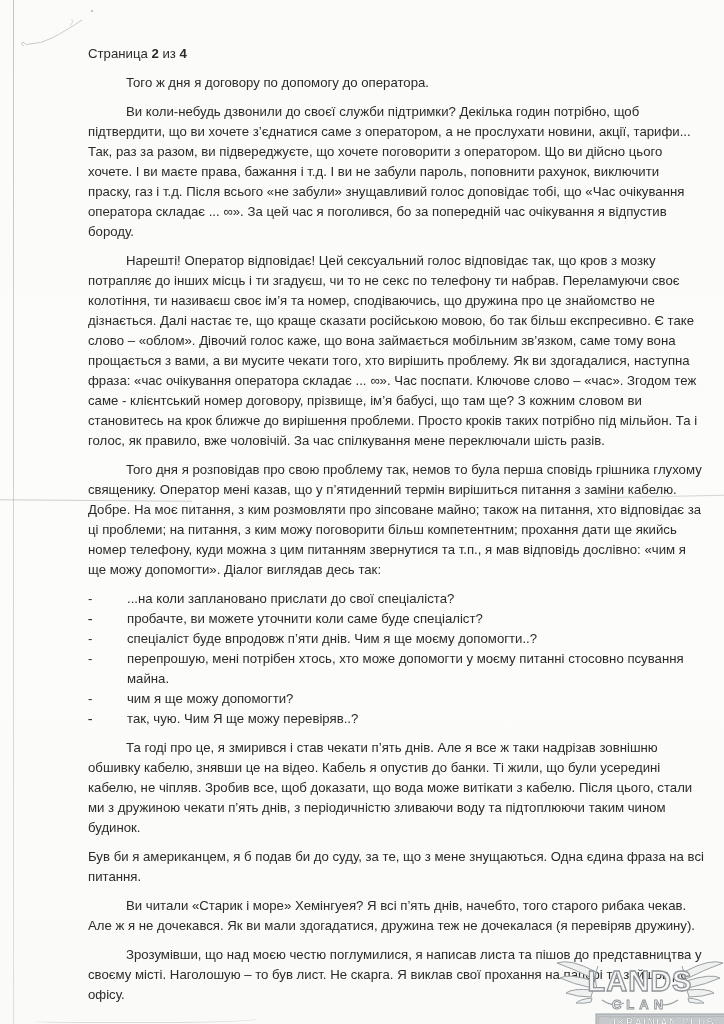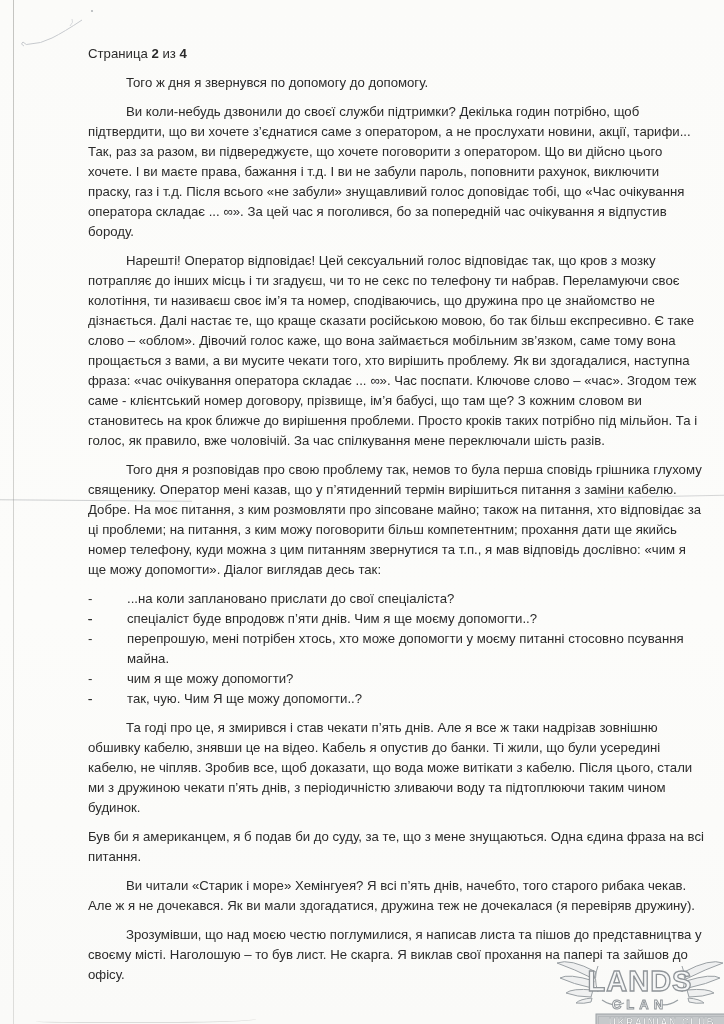--- a/index.html
+++ b/index.html
@@ -49,34 +49,34 @@
     <path d="M9 38 q 3 4 7 2 q 10 0 22 -6 t 30 -18" stroke="#b5b9bf" fill="none" stroke-width="1"></path>
     <path d="M9 38 q -3 2 1 4" stroke="#b5b9bf" fill="none" stroke-width="1"></path>
     <path d="M56 22 q 4 -4 2 -7" stroke="#c2c5ca" fill="none" stroke-width=".8"></path>
     <circle cx="78" cy="7" r="1.1" fill="#9aa0a4"></circle>
   </svg>
 
   <div class="content">
 
     <div class="page-header"><span>Страница</span> <span class="b">2</span> <span>из</span> <span class="b">4</span></div>
 
-    <p class="para">Того ж дня я звернувся по допомогу до допомогу.</p>
+    <p class="para">Того ж дня я договору по допомогу до оператора.</p>
     <p class="para">Ви коли-небудь дзвонили до своєї служби підтримки? Декілька годин потрібно, щоб підтвердити, що ви хочете з’єднатися саме з оператором, а не прослухати новини, акції, тарифи... Так, раз за разом, ви підвереджуєте, що хочете поговорити з оператором. Що ви дійсно цього хочете. І ви маєте права, бажання і т.д. І ви не забули пароль, поповнити рахунок, виключити праску, газ і т.д. Після всього «не забули» знущавливий голос доповідає тобі, що «Час очікування оператора складає ... ∞». За цей час я поголився, бо за попередній час очікування я відпустив бороду.</p>
     <p class="para">Нарешті! Оператор відповідає! Цей сексуальний голос відповідає так, що кров з мозку потрапляє до інших місць і ти згадуєш, чи то не секс по телефону ти набрав. Переламуючи своє колотіння, ти називаєш своє ім’я та номер, сподіваючись, що дружина про це знайомство не дізнається. Далі настає те, що краще сказати російською мовою, бо так більш експресивно. Є таке слово – «облом». Дівочий голос каже, що вона займається мобільним зв’язком, саме тому вона прощається з вами, а ви мусите чекати того, хто вирішить проблему. Як ви здогадалися, наступна фраза: «час очікування оператора складає ... ∞». Час поспати. Ключове слово – «час». Згодом теж саме - клієнтський номер договору, прізвище, ім’я бабусі, що там ще? З кожним словом ви становитесь на крок ближче до вирішення проблеми. Просто кроків таких потрібно під мільйон. Та і голос, як правило, вже чоловічій. За час спілкування мене переключали шість разів.</p>
     <p class="para">Того дня я розповідав про свою проблему так, немов то була перша сповідь грішника глухому священику. Оператор мені казав, що у п’ятиденний термін вирішиться питання з заміни кабелю. Добре. На моє питання, з ким розмовляти про зіпсоване майно; також на питання, хто відповідає за ці проблеми; на питання, з ким можу поговорити більш компетентним; прохання дати ще якийсь номер телефону, куди можна з цим питанням звернутися та т.п., я мав відповідь дослівно: «чим я ще можу допомогти». Діалог виглядав десь так:</p>
 
     <ul class="dialog">
       <li><span class="dash">-</span><span>...на коли заплановано прислати до свої спеціаліста?</span></li>
       <li><span class="dash">-</span></li>
-      <li><span class="dash">-</span></li>
+      <li><span class="dash">-</span><span>пробачте, ви можете уточнити коли саме буде спеціаліст?</span></li>
       <li><span class="dash">-</span><span>спеціаліст буде впродовж п’яти днів. Чим я ще моєму допомогти..?</span></li>
       <li><span class="dash">-</span><span>перепрошую, мені потрібен хтось, хто може допомогти у моєму питанні стосовно псування майна.</span></li>
       <li><span class="dash">-</span><span>чим я ще можу допомогти?</span></li>
       <li><span class="dash">-</span></li>
-      <li><span class="dash">-</span><span>так, чую. Чим Я ще можу допомогти..?</span></li>
+      <li><span class="dash">-</span><span>так, чую. Чим Я ще можу перевіряв..?</span></li>
     </ul>
 
     <p class="para">Та годі про це, я змирився і став чекати п’ять днів. Але я все ж таки надрізав зовнішню обшивку кабелю, знявши це на відео. Кабель я опустив до банки. Ті жили, що були усередині кабелю, не чіпляв. Зробив все, щоб доказати, що вода може витікати з кабелю. Після цього, стали ми з дружиною чекати п’ять днів, з періодичністю зливаючи воду та підтоплюючи таким чином будинок.</p>
     <p class="para no-indent">Був би я американцем, я б подав би до суду, за те, що з мене знущаються. Одна єдина фраза на всі питання.</p>
     <p class="para">Ви читали «Старик і море» Хемінгуея? Я всі п’ять днів, начебто, того старого рибака чекав. Але ж я не дочекався. Як ви мали здогадатися, дружина теж не дочекалася (я перевіряв дружину).</p>
     <p class="para">Зрозумівши, що над моєю честю поглумилися, я написав листа та пішов до представництва у своєму місті. Наголошую – то був лист. Не скарга. Я виклав свої прохання на папері та зайшов до офісу.</p>
   </div>
 
   <div class="crease-left"></div>
   <div class="crease-right"></div>

